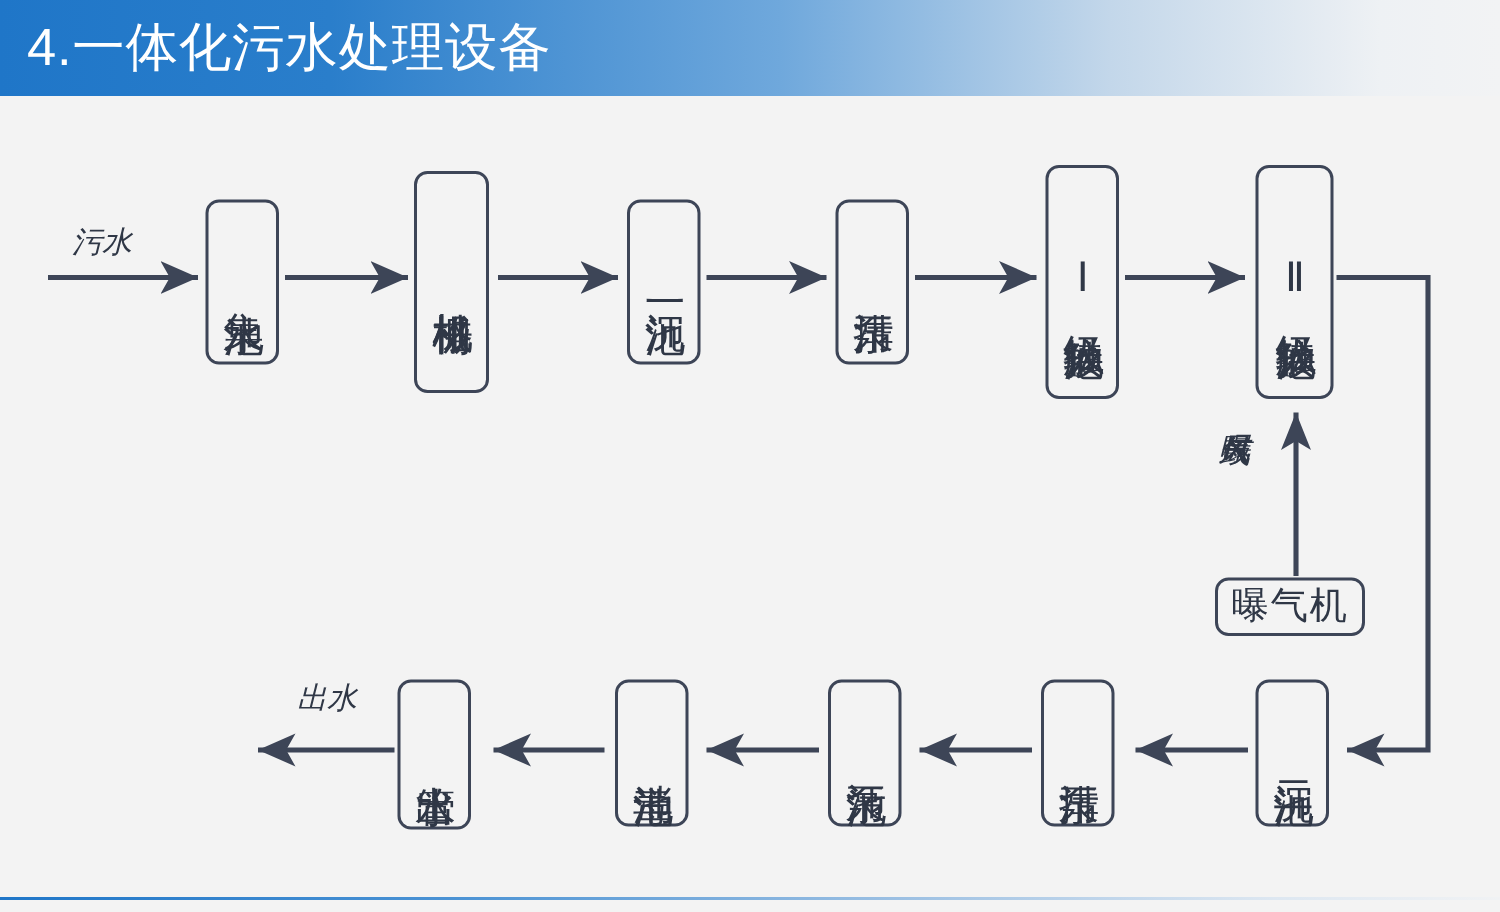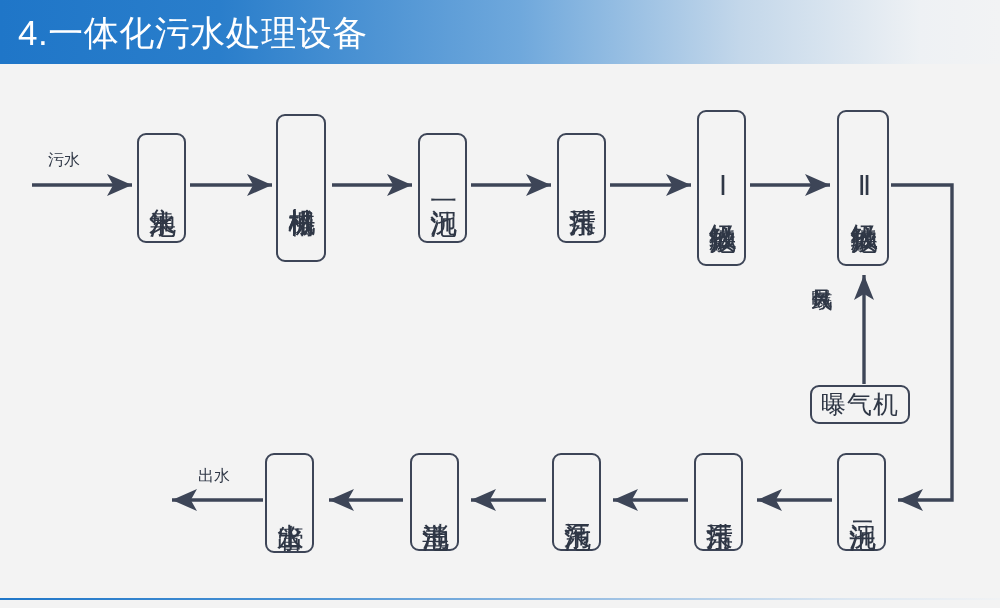--- a/index.html
+++ b/index.html
@@ -87,24 +87,25 @@
     writing-mode: vertical-rl;
     text-orientation: upright;
   }
   .node.horizontal .node-label {
     writing-mode: horizontal-tb;
   }
 
   
   .flabel {
     position: absolute;
-    font-size: 16px;
+    font-size: 20px;
     color: #2f3746;
     white-space: nowrap;
     line-height: 1;
+    font-style: italic;
   }
   .flabel.vertical {
     writing-mode: vertical-rl;
     text-orientation: upright;
     font-size: 21px;
     letter-spacing: 0px;
   }
 </style>
 </head>
 <body>
@@ -201,19 +202,19 @@
   <div class="node vertical" style="left:410px; top:389px; width:49px; height:98px;">
     <span class="node-label">消毒池</span>
   </div>
 
   <div class="node vertical" style="left:265px; top:389px; width:49px; height:100px;">
     <span class="node-label">出水管</span>
   </div>
 
   <div class="flabel" style="left:48px; top:88px;">污水</div>
 
-  <div class="flabel" style="left:198px; top:404px;">出水</div>
+  <div class="flabel" style="left:198px; top:392px;">出水</div>
 
   <div class="flabel vertical" style="left:812px; top:209px;">鼓风曝气</div>
 
 </div>
 
 <div class="footer-rule"></div>
 
 </body></html>

